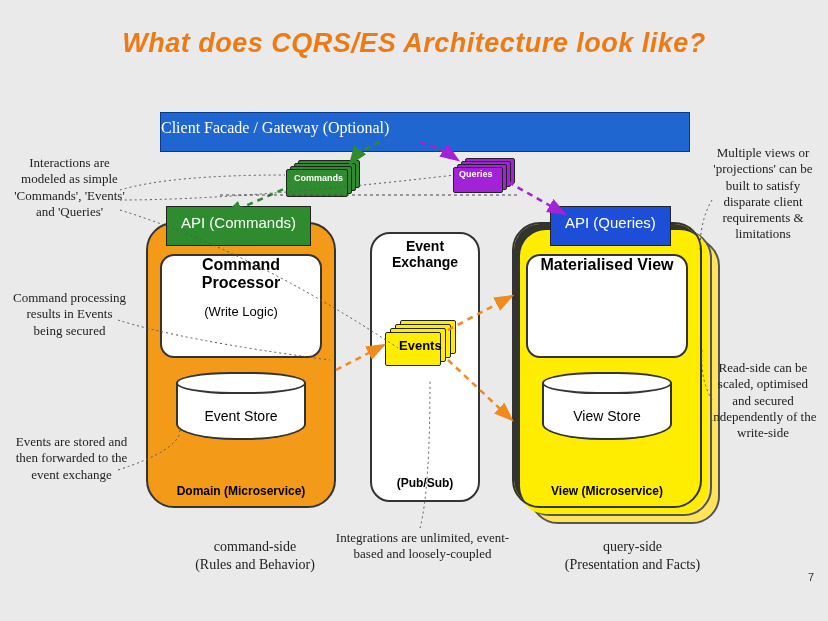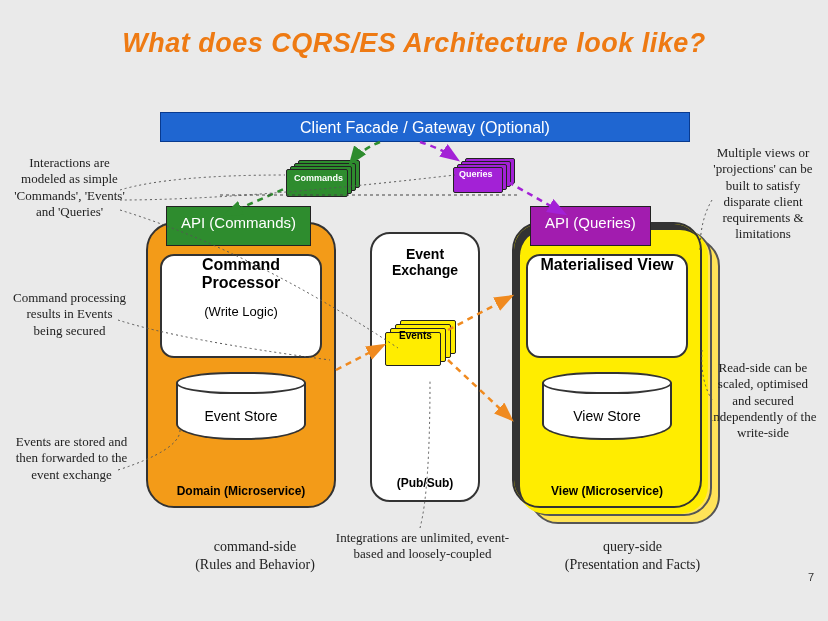--- a/index.html
+++ b/index.html
@@ -28,27 +28,28 @@
     bottom: 38px;
     font-size: 11px;
     color: #333;
   }
   
   .gateway {
     position: absolute;
     top: 112px;
     left: 160px;
     width: 530px;
-    height: 30px;
+    height: 40px;
     background: #1f66d1;
     color: #fff;
     font-size: 16px;
     line-height: 30px;
-    text-align: center;
+    text-align: left;
     border: 1px solid #083a8f;
+    font-family: Liberation Serif, serif;
   }
   
   .note {
     position: absolute;
     font-family: "Comic Sans MS", "Segoe Script", cursive;
     font-size: 13px;
     color: #222;
     line-height: 1.25;
     text-align: center;
   }
@@ -93,21 +94,21 @@
     top: -18px;
     left: 18px;
     height: 40px;
     line-height: 32px;
     padding: 0 14px;
     color: #fff;
     font-size: 15px;
     border: 1px solid #222;
   }
   .api-write { background: #2e8c2e; }
-  .api-read  { background: #a21caf; left: 16px; }
+  .api-read  { background: #1d4ed8; left: 36px; }
 
   .proc-box {
     margin: 20px 12px 0 12px;
     background: #fff;
     border: 2px solid #333;
     border-radius: 14px;
     height: 104px;
     text-align: center;
   }
   .proc-box h3 { font-size: 16px; font-weight: 700; }
@@ -140,21 +141,21 @@
 
   
   .exchange {
     position: absolute;
     top: 232px; left: 370px;
     width: 110px; height: 270px;
     background: #fff;
     border: 2px solid #333;
     border-radius: 20px;
     text-align: center;
-    padding-top: 12px;
+    padding-top: 4px;
   }
   .exchange h4 { font-size: 14px; font-weight: 700; }
   .exchange .footer { position: absolute; bottom: 10px; left: 0; right: 0; font-size: 12px; font-weight: 700; }
 
   
   .stack {
     position: absolute;
     font-size: 11px;
     font-weight: 700;
   }
@@ -167,21 +168,21 @@
   .stack-commands { top: 160px; left: 288px; width: 72px; height: 38px; }
   .stack-commands .card { background: #2e8c2e; }
   .stack-commands .label { position: absolute; left: 6px; top: 13px; color: #fff; font-size: 9px; }
 
   .stack-queries { top: 158px; left: 453px; width: 66px; height: 36px; }
   .stack-queries .card { background: #a321d6; width: 50px; height: 26px; }
   .stack-queries .label { position: absolute; left: 6px; top: 11px; color: #fff; font-size: 9px; }
 
   .stack-events { top: 320px; left: 386px; width: 74px; height: 46px; }
   .stack-events .card { background: #ffed00; width: 56px; height: 34px; }
-  .stack-events .label { position: absolute; left: 5px; top: 10px; color: #000; font-size: 10px; padding-left: 8px; }
+  .stack-events .label { position: absolute; left: 5px; top: 18px; color: #000; font-size: 13px; padding-left: 8px; }
   svg.arrows { position: absolute; top: 0; left: 0; width: 828px; height: 621px; pointer-events: none; z-index: 5; }
 
 </style>
 </head>
 <body>
 
 <div class="title">What does CQRS/ES Architecture look like?</div>
 <div class="page-num">7</div>
 
 <div class="gateway">Client Facade / Gateway (Optional)</div>

